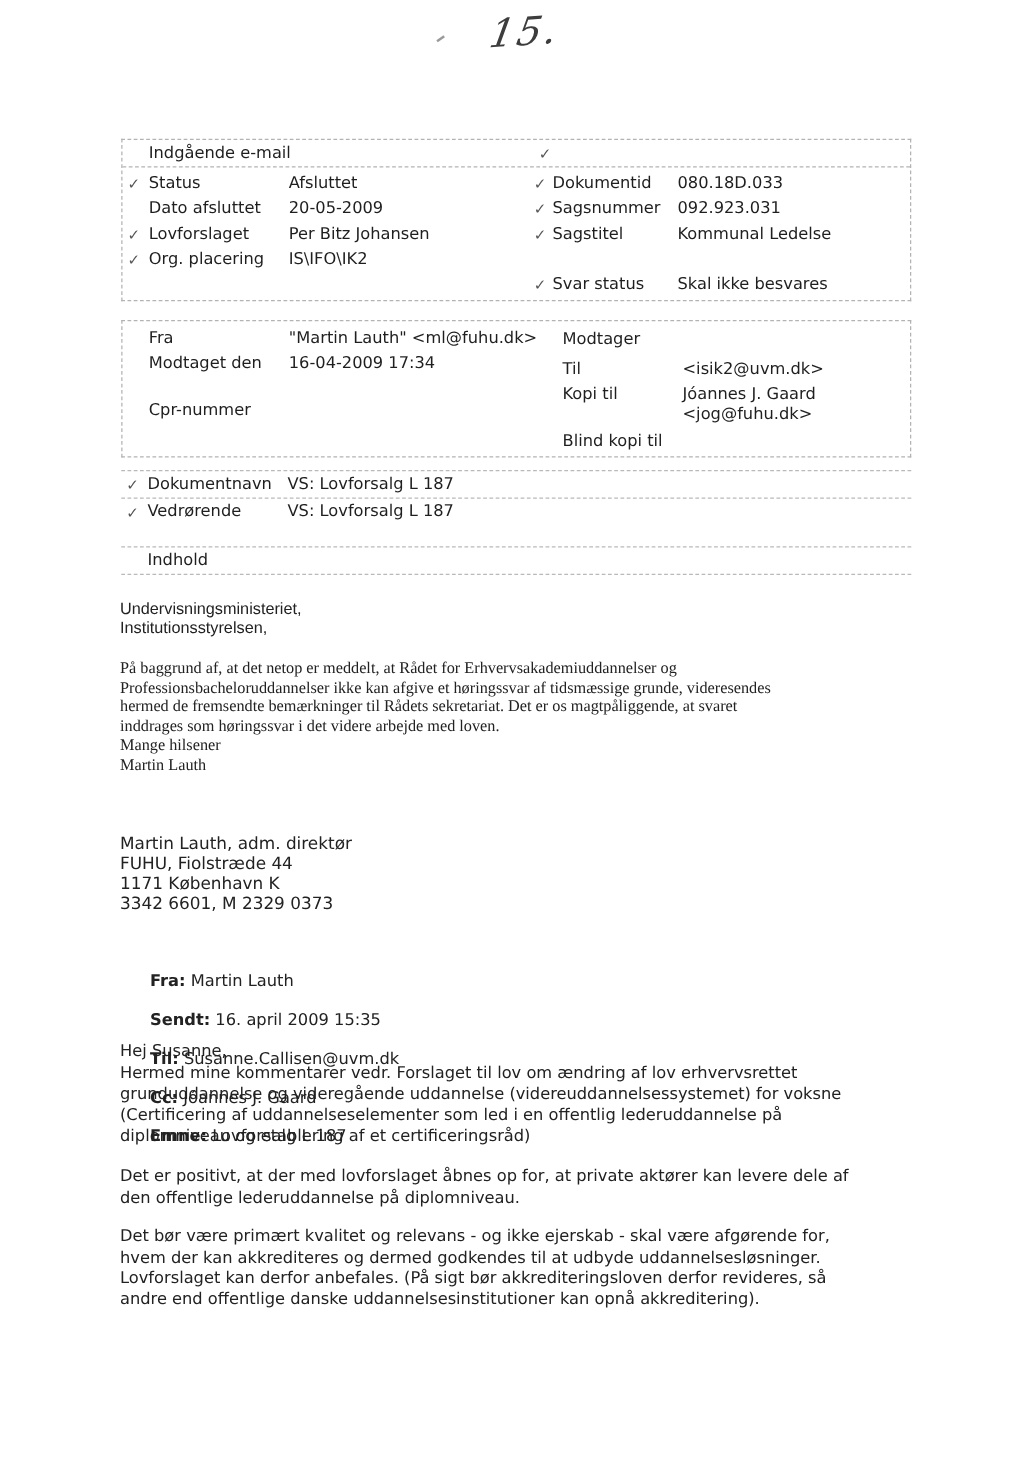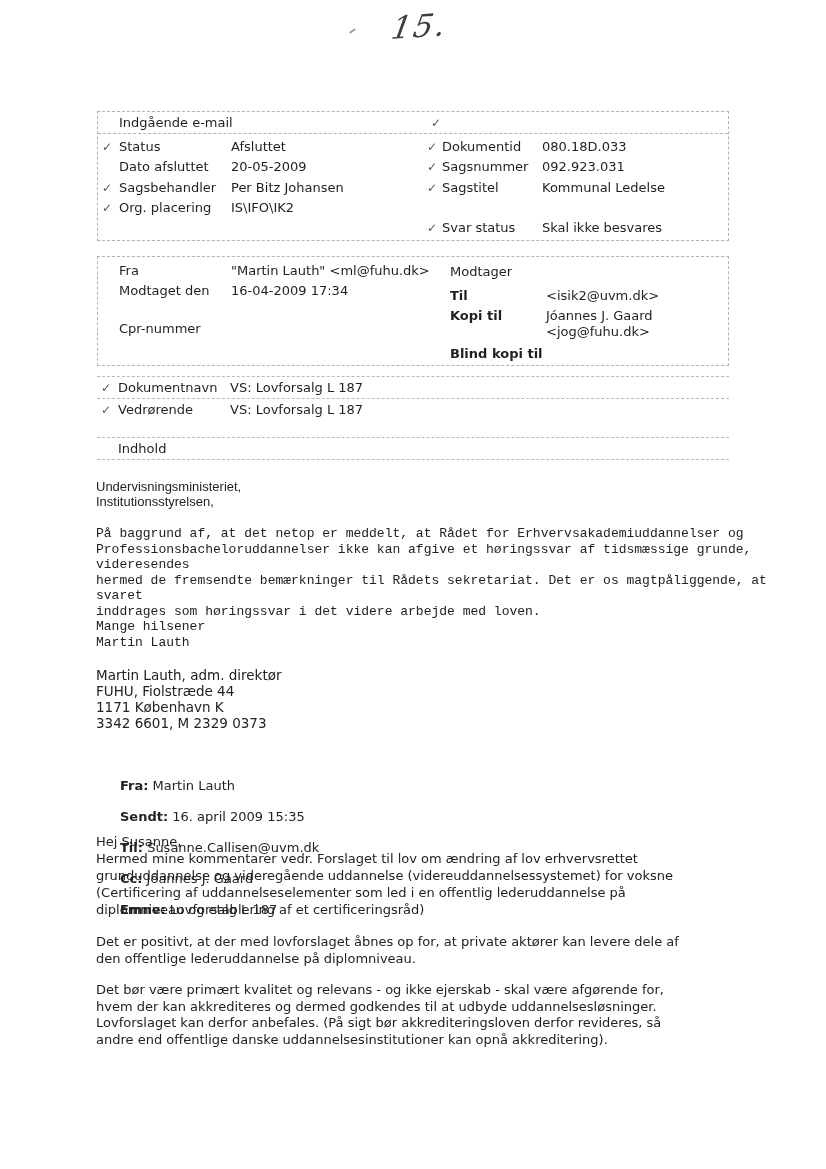--- a/index.html
+++ b/index.html
@@ -51,39 +51,39 @@
   .fvalue { white-space:pre-line; }
 
   .box2 { top:256px; height:110px; }
   .box2 .col-l { left:4px; top:4px; width:330px; }
   .box2 .col-r { left:352px; top:4px; width:274px; }
   .colhead { height:25px; line-height:22px; padding-left:17px; }
   .box2 .col-l .frow { padding-left:17px; }
   .box2 .frow .flabel { width:112px; }
   .box2 .col-r .colhead { padding-left:0; }
   .box2 .col-r .frow { padding-left:0; }
-  .box2 .col-r .frow .flabel { width:96px;font-weight:bold; }
+  .box2 .col-r .frow .flabel { width:96px; }
   .row-tall { height:38px; }
   .row-tall .fvalue { line-height:16px; padding-top:2px; }
 
   .box3 { position:absolute; left:97px; top:376px; width:632px; font-size:13px; }
   .box3 .frow { height:22px; line-height:22px; border-top:1px dashed #b9b9b9; padding-left:4px; }
   .box3 .frow .chk { width:17px; }
   .box3 .frow .flabel { width:112px; }
 
   .indhold {
     position:absolute; left:97px; top:437px; width:632px; height:23px;
     line-height:22px; padding-left:21px; font-size:13px;
     border-top:1px dashed #b9b9b9; border-bottom:1px dashed #b9b9b9;
   }
 
   
   .tblock { position:absolute; left:96px; width:680px; white-space:pre-line; color:#222; }
   .t-ministry  { top:479px; font-family:Liberation Sans, sans-serif; font-size:13px; line-height:15px; }
-  .t-main      { top:526px; font-family:Liberation Mono, monospace; font-size:13px; line-height:15.5px; }
+  .t-main      { top:526px; font-family:Liberation Serif, serif; font-size:13px; line-height:15.5px; }
   .t-signature { top:667px; font-size:13.5px; line-height:16px; }
   .t-headers   { top:763px; font-size:13px;margin-left:24px; }
   .t-headers .hline { height:16px; line-height:16px; white-space:normal; }
   .t-headers .hlabel { font-weight:bold; }
   .t-hej       { top:833px; font-size:13px; line-height:17px; }
   .t-positivt  { top:933px; font-size:13px; line-height:17px; }
   .t-bor       { top:982px; font-size:13px; line-height:16.5px; }
 </style>
 </head>
 <body>
@@ -105,21 +105,21 @@
         <span class="flabel">Status</span>
         <span class="fvalue">Afsluttet</span>
       </div>
       <div class="frow">
         <span class="chk chkmark"></span>
         <span class="flabel">Dato afsluttet</span>
         <span class="fvalue">20-05-2009</span>
       </div>
       <div class="frow">
         <span class="chk chkmark">✓</span>
-        <span class="flabel">Sagsbehandler</span>
+        <span class="flabel">Lovforslaget</span>
         <span class="fvalue">Per Bitz Johansen</span>
       </div>
       <div class="frow">
         <span class="chk chkmark">✓</span>
         <span class="flabel">Org. placering</span>
         <span class="fvalue">IS\IFO\IK2</span>
       </div>
     </div>
 
     <div class="col col-r">

